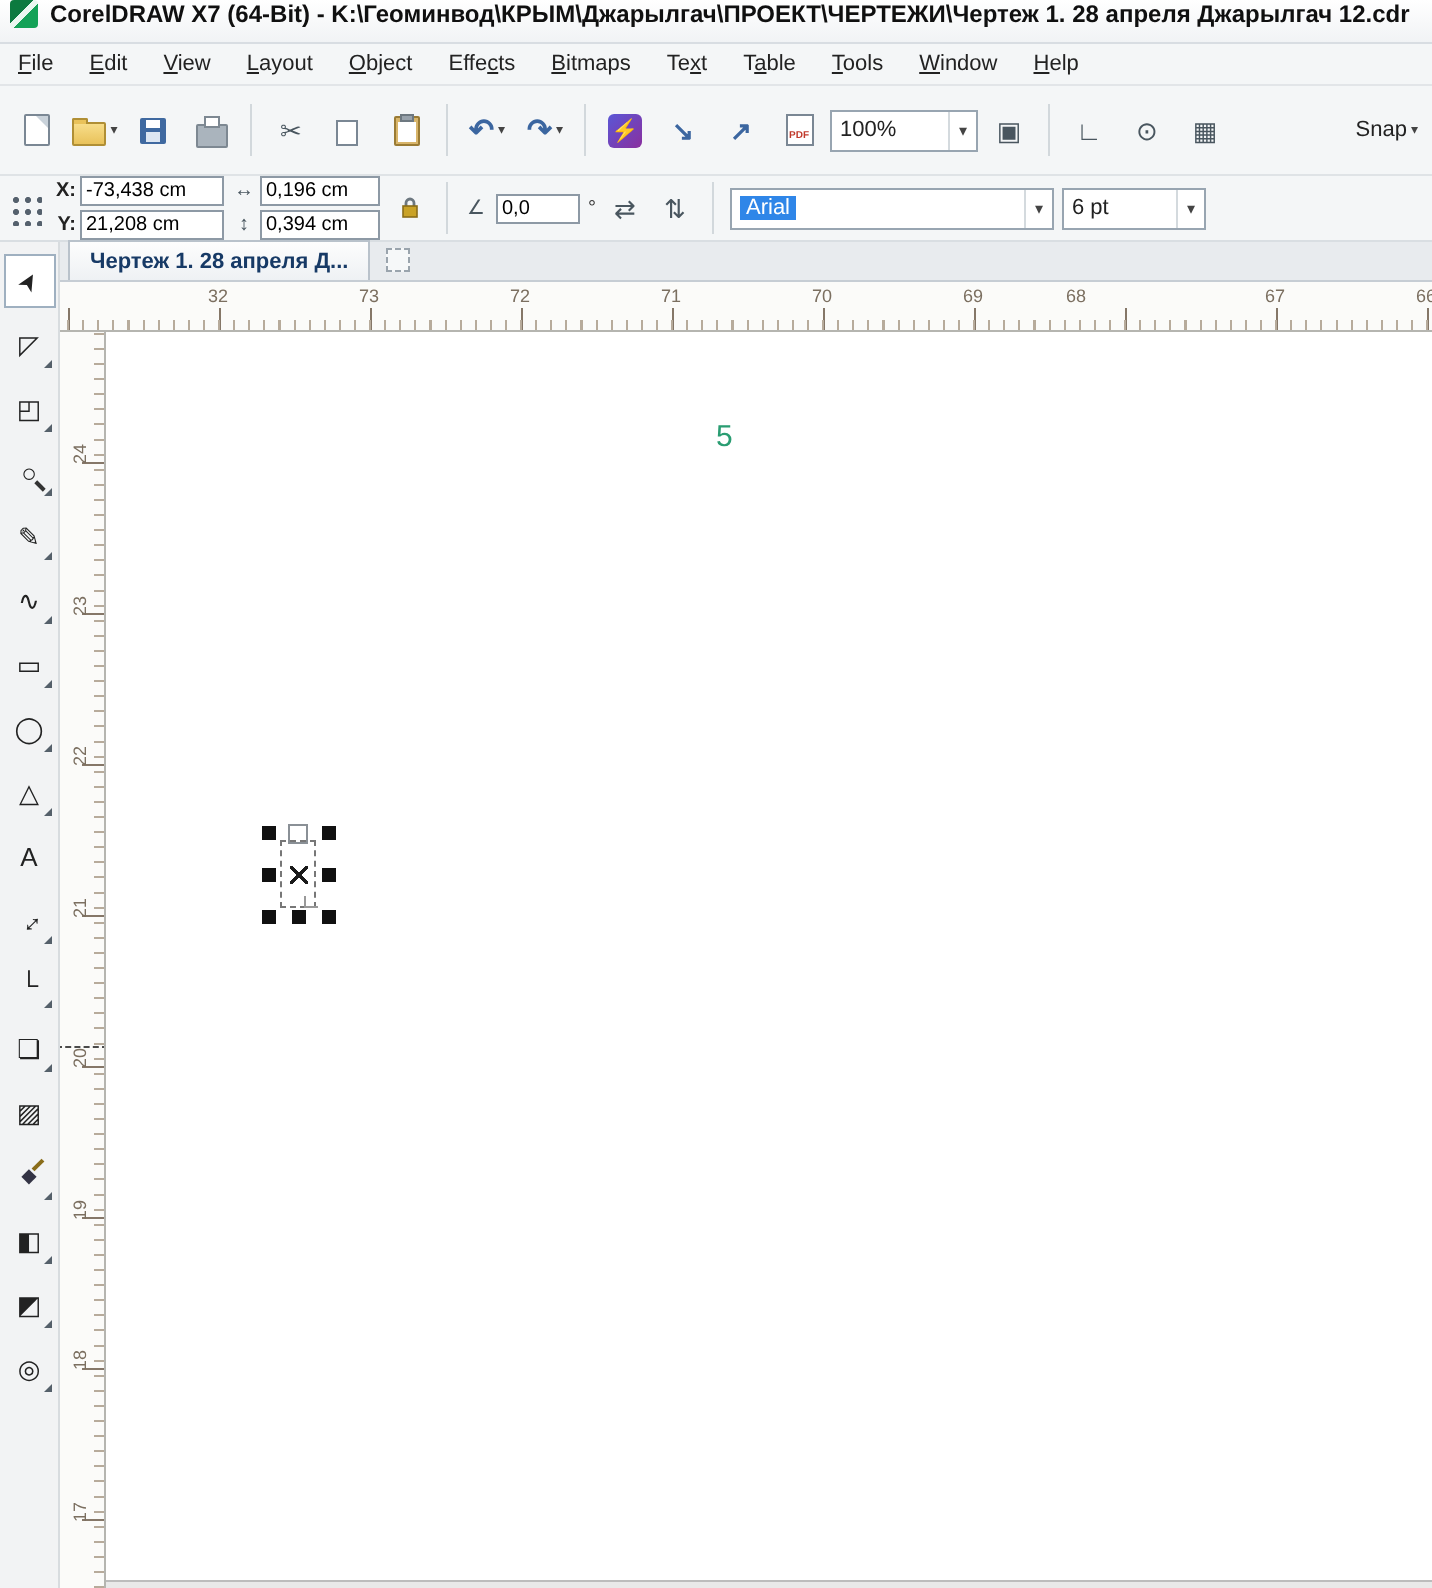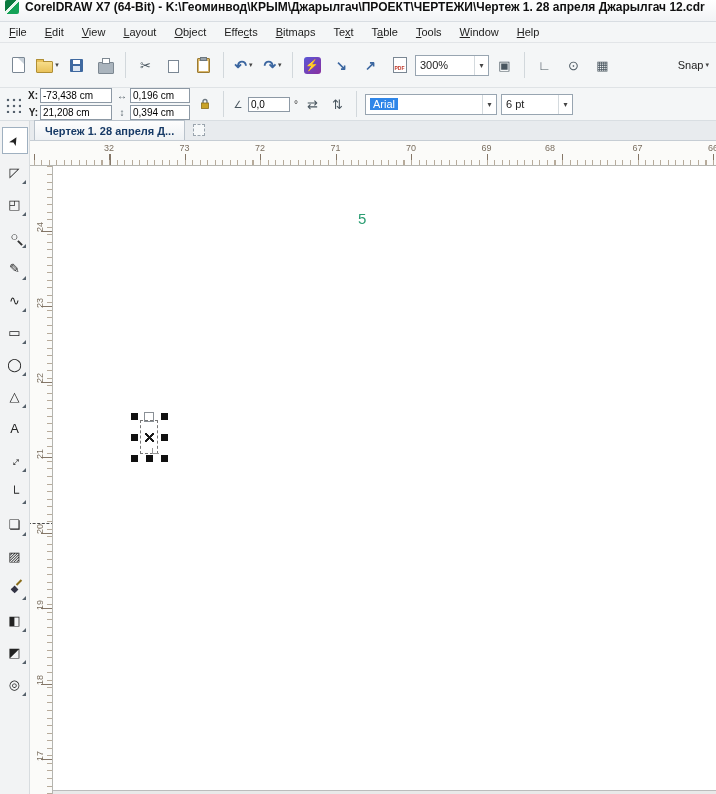--- a/index.html
+++ b/index.html
@@ -51,21 +51,21 @@
     background:#98a2ab;border:1px solid #6d7880}
   .i-clipboard::after{content:"";position:absolute;top:2px;left:1px;right:1px;bottom:1px;background:#fff}
   .i-launcher{width:17px;height:17px;border-radius:3px;color:#fff;font-size:11px;
     background:linear-gradient(135deg,#5a57d6,#8a2f9e);display:flex;align-items:center;justify-content:center}
   .i-pdf{width:12px;height:14px;background:#fff;border:1px solid #7a8794;display:flex;
     align-items:flex-end;justify-content:center}
   .pdf-label{font-size:5px;font-weight:bold;color:#c0392b;line-height:1.4}
   .combo{height:21px;background:#fff;border:1px solid #98a5b1;display:flex;align-items:center;
     font-size:11px;box-sizing:border-box;flex:0 0 auto}
   .combo .val{padding:0 4px;flex:1;white-space:nowrap;overflow:hidden}
-  .w74{width:74px}.w162{width:132px}.w78{width:72px}
+  .w74{width:74px}.w162{width:162px}.w78{width:72px}
   
   .propbar{height:33px;flex:0 0 33px;background:#f4f6f7;border-bottom:1px solid #d9dee2;
     display:flex;align-items:center;padding:0 4px;gap:4px;overflow:hidden;box-sizing:border-box}
   .pb-grid{width:17px;height:17px;flex:0 0 17px;
     background-image:radial-gradient(#55616d 1.4px,transparent 1.6px);
     background-size:6px 6px;background-position:1px 1px}
   .pb-stack{display:flex;flex-direction:column;gap:2px}
   .pb-row{display:flex;align-items:center;gap:2px}
   .pb-label{font-size:10px;font-weight:bold;width:13px;text-align:right}
   .pb-glyph{font-size:10px;color:#49565f;width:12px;text-align:center}
@@ -212,21 +212,21 @@
   </div>
   <div class="tb-btn" data-name="export-button">
     <span class="glyph arrow" data-name="export-icon">↗</span>
   </div>
   <div class="tb-btn" data-name="publish-pdf-button">
     <span class="i-pdf" data-name="publish-pdf-icon">
       <span class="pdf-label" data-name="pdf-label">PDF</span>
     </span>
   </div>
   <div class="combo w74" data-name="zoom-level-combo">
-    <span class="val" data-name="zoom-level-value">300%</span>
+    <span class="val" data-name="zoom-level-value">100%</span>
     <span class="caret" data-name="zoom-caret-icon">▾</span>
   </div>
   <div class="tb-btn" data-name="fullscreen-preview-button">
     <span class="glyph" data-name="fullscreen-preview-icon">▣</span>
   </div>
   <div class="sep" data-name="toolbar-separator"></div>
   <div class="tb-btn" data-name="show-rulers-button">
     <span class="glyph" data-name="show-rulers-icon">∟</span>
   </div>
   <div class="tb-btn" data-name="preview-mode-button">
@@ -354,21 +354,21 @@
       </div>
       <div class="tab-extra" data-name="tab-page-icon"></div>
     </div>
     <div class="hruler" data-name="horizontal-ruler">
         <span class="rlabel" data-name="h-ruler-label" style="left: 71px;">32</span>
         <span class="rlabel" data-name="h-ruler-label" style="left: 146.5px;">73</span>
         <span class="rlabel" data-name="h-ruler-label" style="left: 222px;">72</span>
         <span class="rlabel" data-name="h-ruler-label" style="left: 297.5px;">71</span>
         <span class="rlabel" data-name="h-ruler-label" style="left: 373px; text-align: center;">70</span>
         <span class="rlabel" data-name="h-ruler-label" style="left: 448.5px;">69</span>
-        <span class="rlabel" data-name="h-ruler-label" style="left: 512px;">68</span>
+        <span class="rlabel" data-name="h-ruler-label" style="left: 500px;">68</span>
         <span class="rlabel" data-name="h-ruler-label" style="left: 599.5px;">67</span>
         <span class="rlabel" data-name="h-ruler-label" style="left: 675px;">66</span>
       </div>
     <div class="canvasrow" data-name="canvas-row">
       <div class="vruler" data-name="vertical-ruler">
         <div class="guideline-marker" data-name="guideline-marker"></div>
       <span class="vlabel" data-name="v-ruler-label" style="top: 56px;">24</span>
           <span class="vlabel" data-name="v-ruler-label" style="top: 131.5px;">23</span>
           <span class="vlabel" data-name="v-ruler-label" style="top: 207px;">22</span>
           <span class="vlabel" data-name="v-ruler-label" style="top: 282.5px;">21</span>

